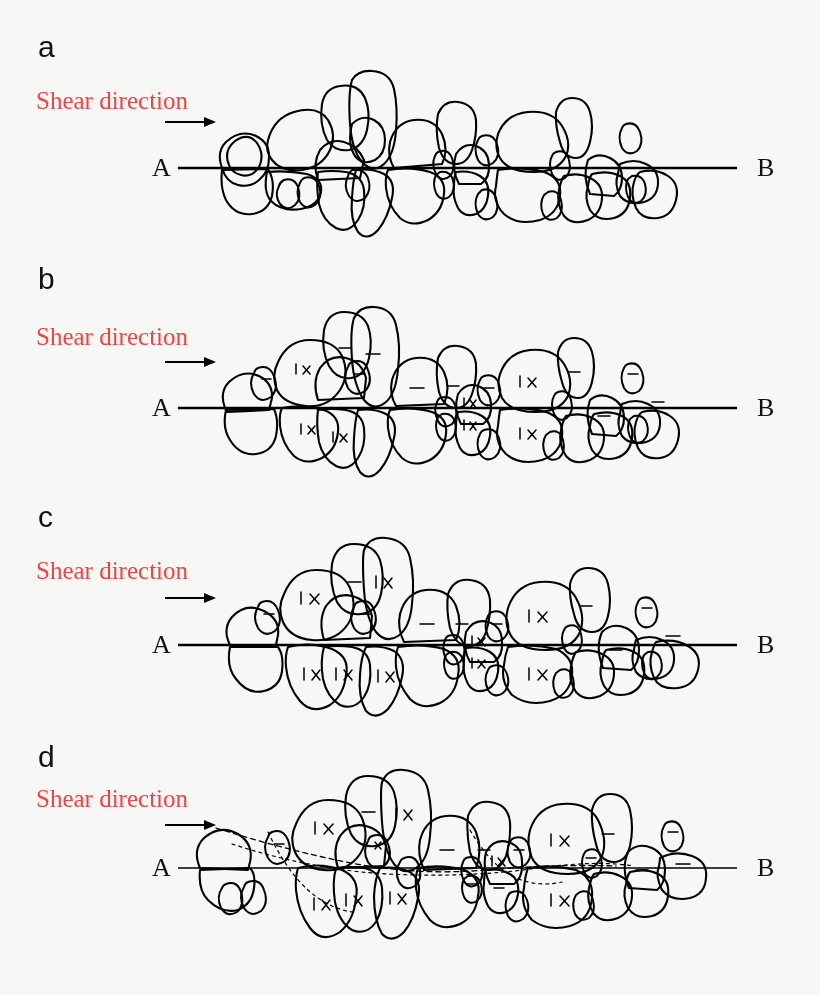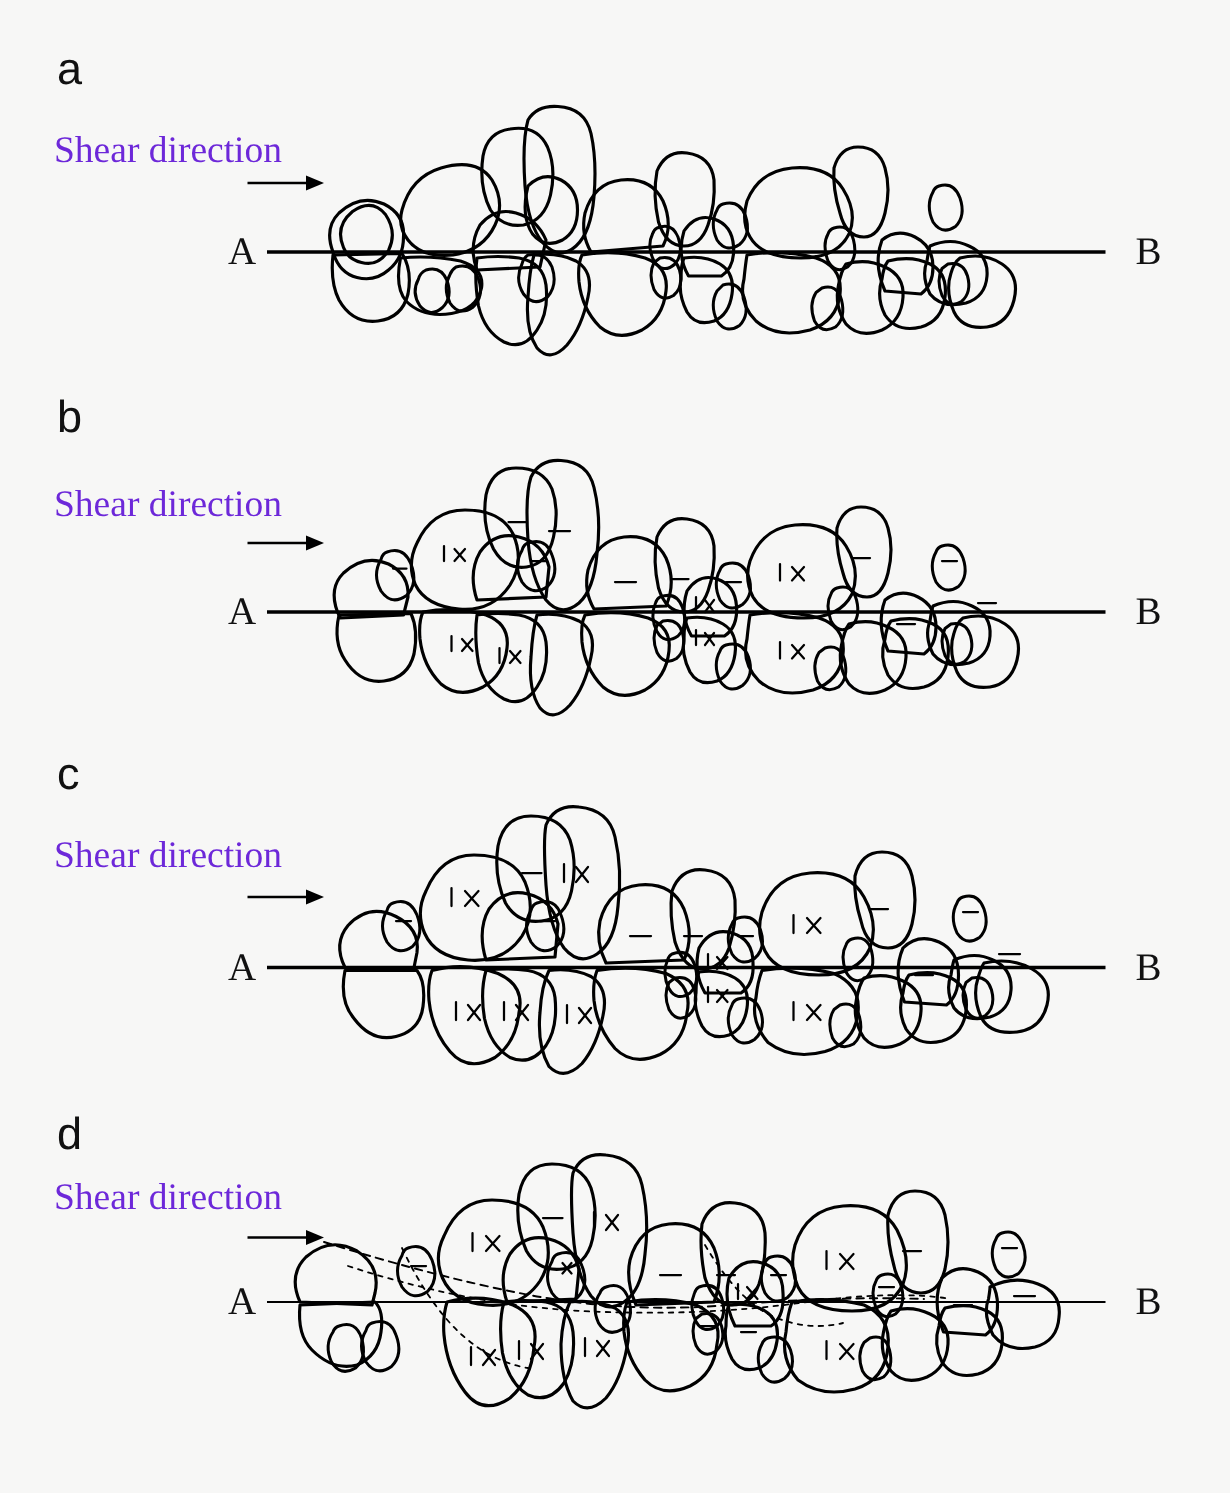--- a/index.html
+++ b/index.html
@@ -16,21 +16,21 @@
     font-family:"Liberation Sans", sans-serif;
     font-size:30px;
     font-weight:400;
     color:#111;
     line-height:1;
   }
   .shear-label{
     position:absolute;
     font-family:"Liberation Serif", serif;
     font-size:25px;
-    color:#6d28d9;
+    color:#ef4444;
     line-height:1;
     white-space:nowrap;
   }
   .ab-label{
     position:absolute;
     font-family:"Liberation Serif", serif;
     font-size:26px;
     color:#111;
     line-height:1;
   }

